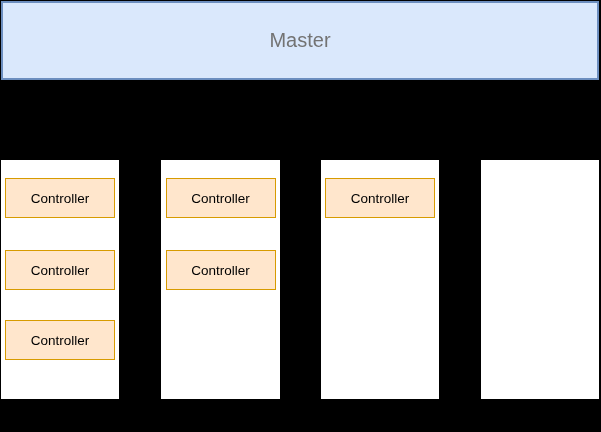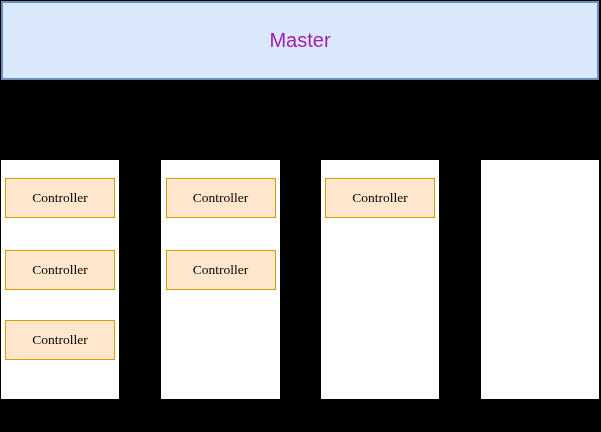--- a/index.html
+++ b/index.html
@@ -23,21 +23,21 @@
     left: 1px;
     top: 1px;
     width: 594px;
     height: 75px;
     background: var(--master-fill, #dae8fc);
     border: 2px solid var(--master-border, #6c8ebf);
     display: flex;
     align-items: center;
     justify-content: center;
     font-size: 20px;
-    color: #a21caf;
+    color: #737373;
   }
   .column {
     position: absolute;
     top: 160px;
     height: 239px;
     background: #fff;
   }
   .col1 { left: 1px;   width: 118px; }
   .col2 { left: 161px; width: 119px; }
   .col3 { left: 321px; width: 118px; }
@@ -49,21 +49,20 @@
     width: 108px;
     height: 38px;
     background: var(--controller-fill, #ffe6cc);
     border: 1.5px solid var(--controller-border, #d79b00);
     display: flex;
     align-items: center;
     justify-content: center;
     font-size: 13.5px;
     color: #000;
     box-sizing: content-box;
-    font-family: Liberation Serif, serif;
   }
   .r1 { top: 18px; }
   .r2 { top: 90px; }
   .r3 { top: 160px; }
 </style>
 </head>
 <body>
 
 <div class="canvas">
 

